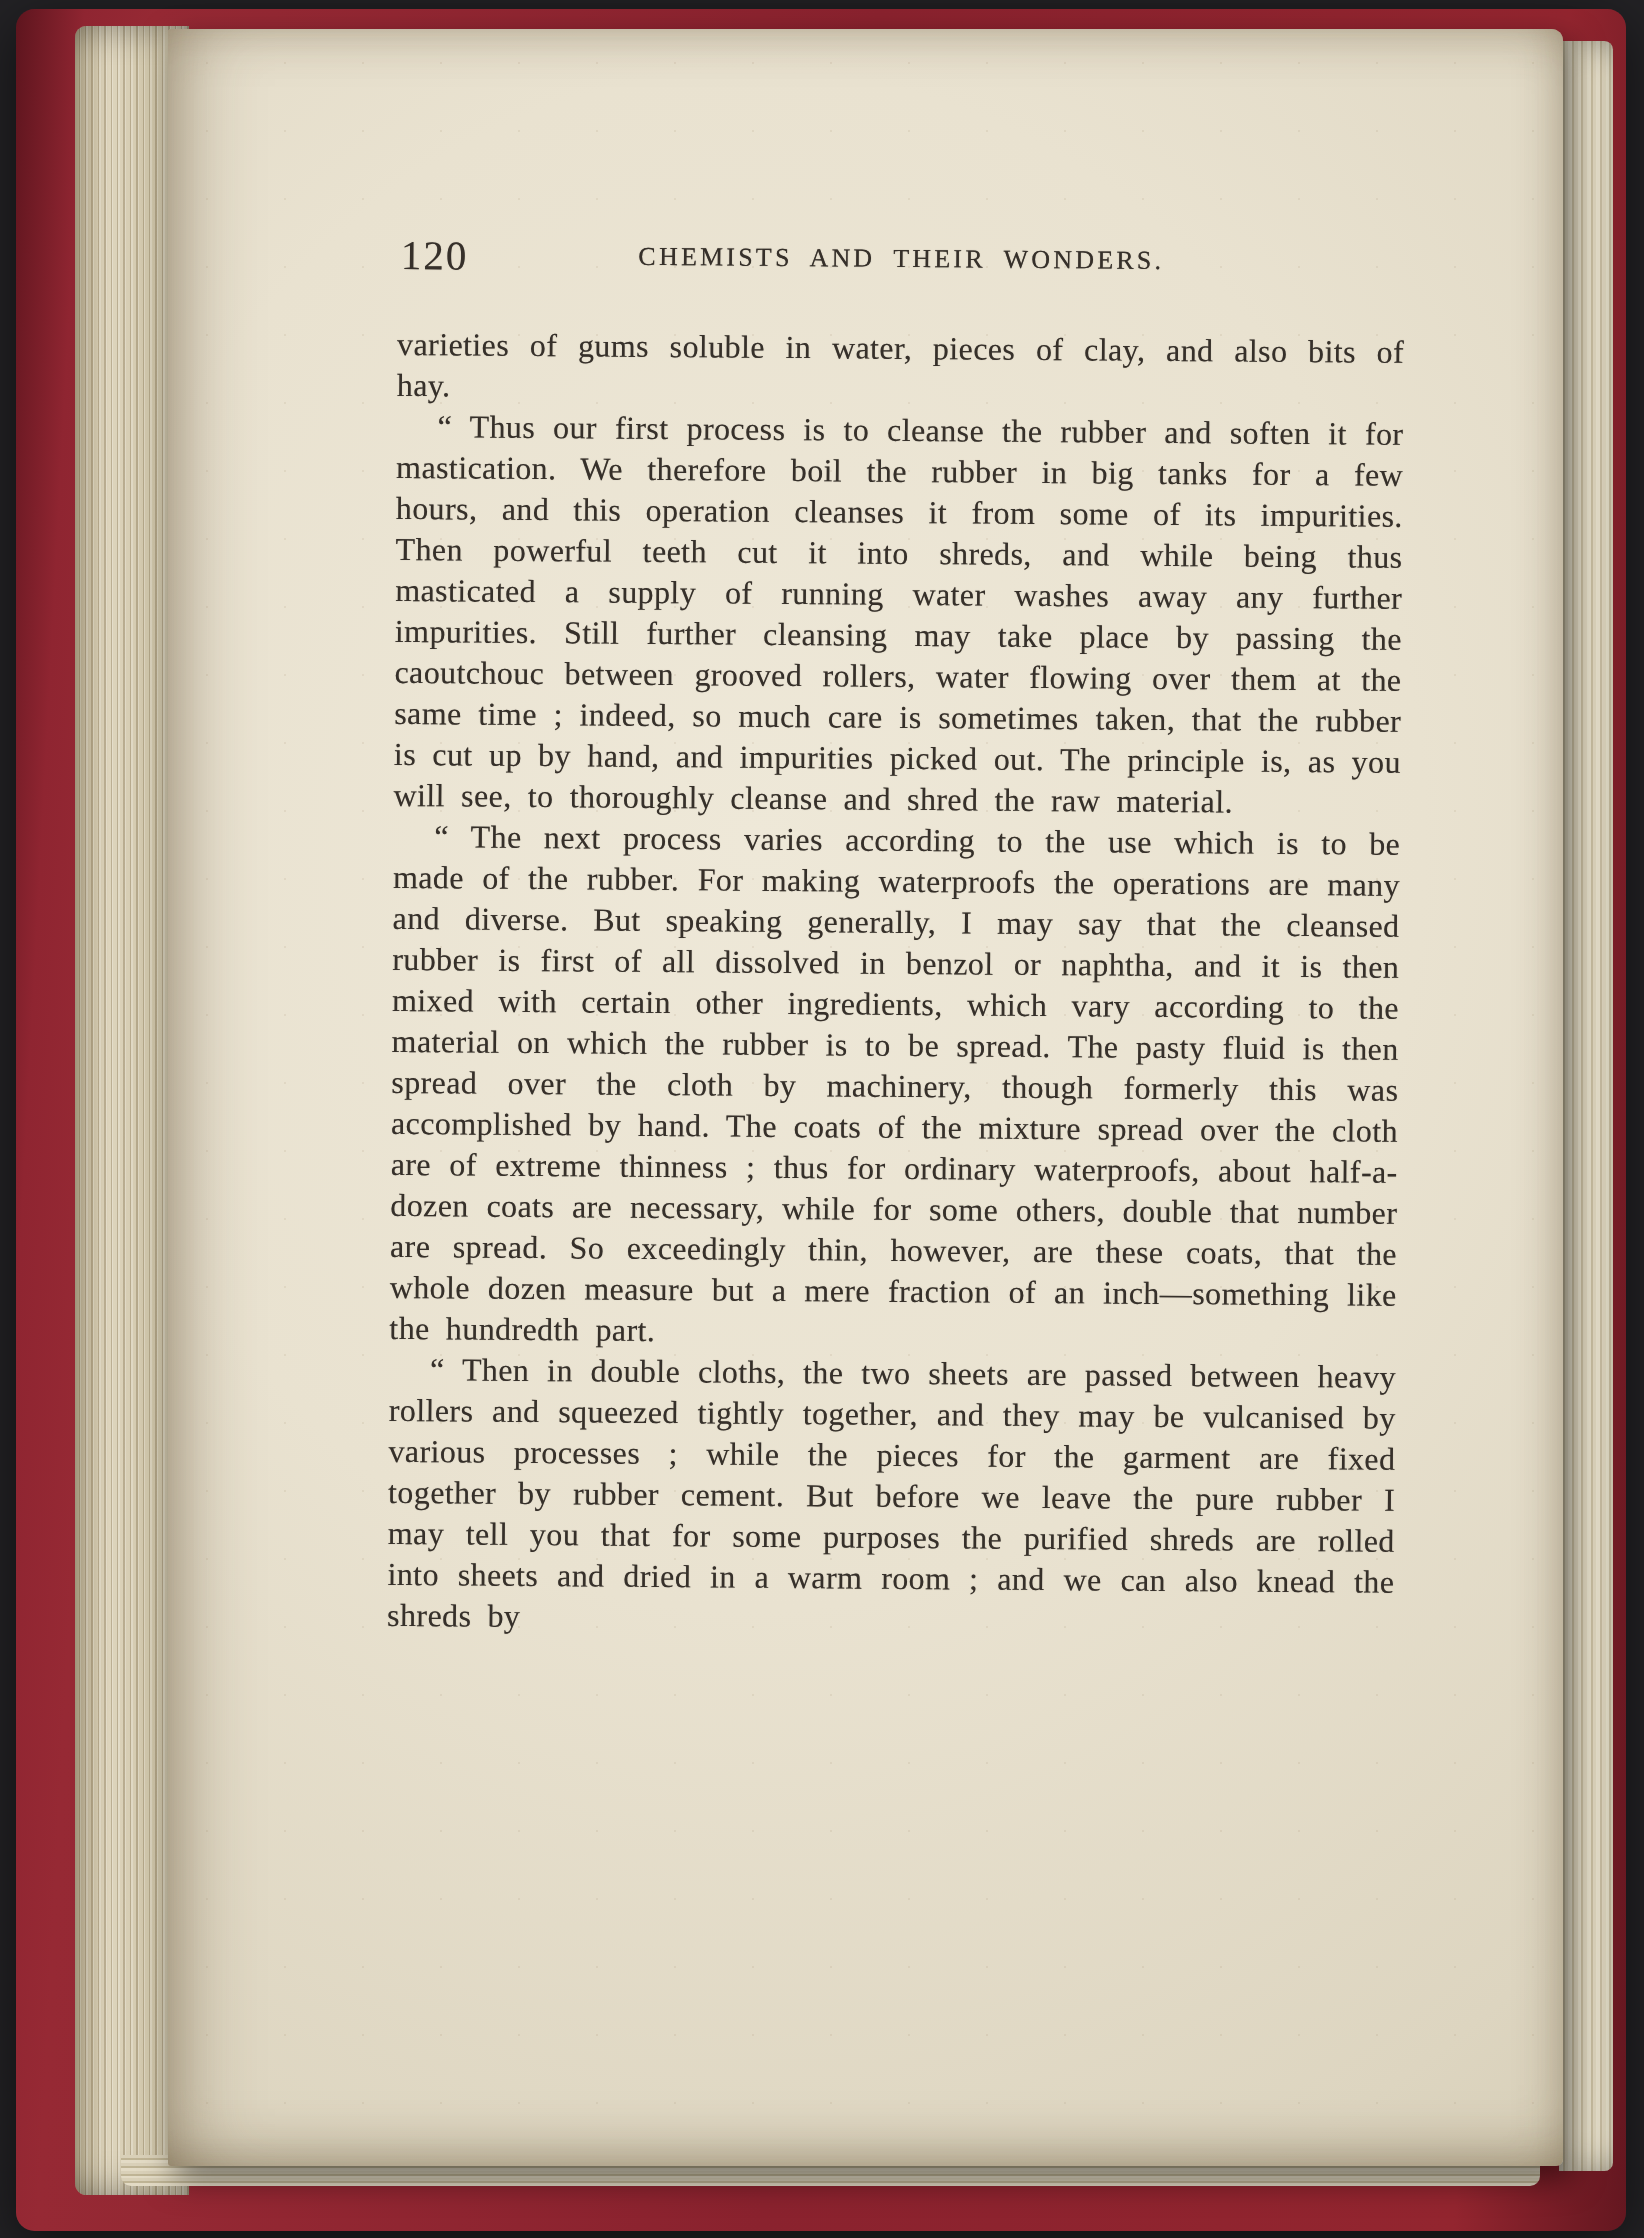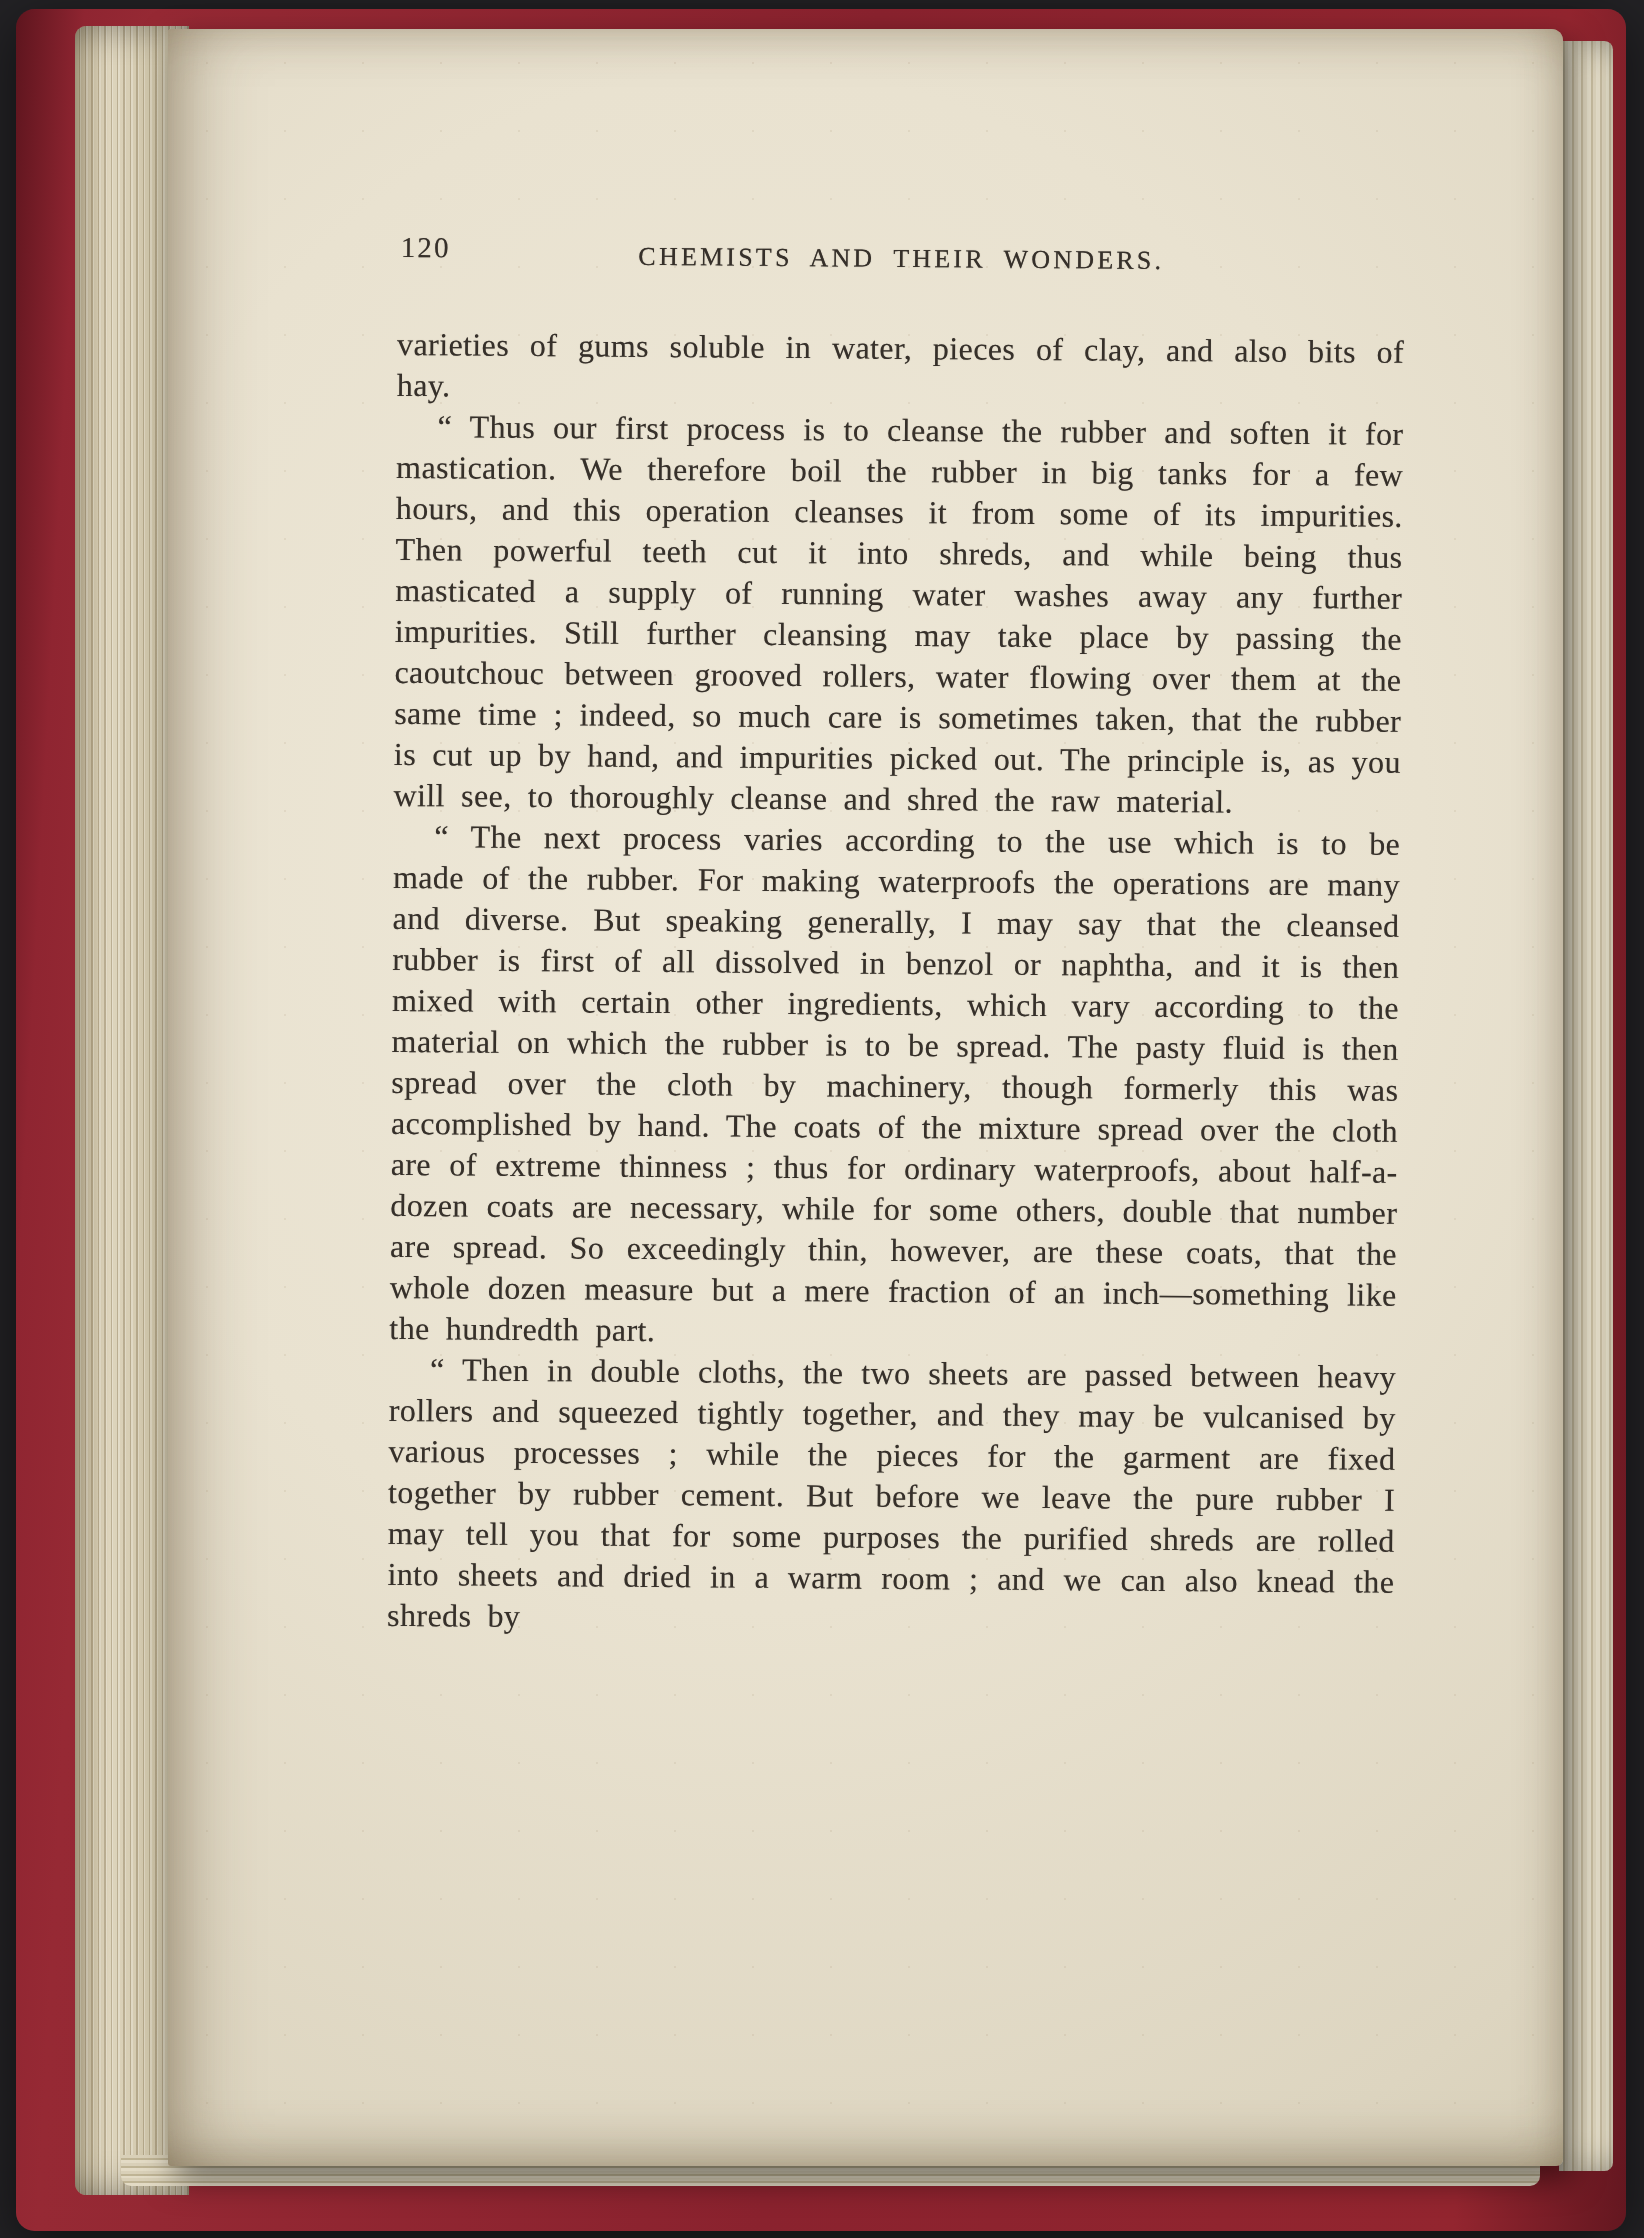--- a/index.html
+++ b/index.html
@@ -109,21 +109,21 @@
   }
   .header-row {
     position: relative;
     height: 41px;
     margin-bottom: 46px;
   }
   .pagenum {
     position: absolute;
     left: 2.9px;
     top: -5.7px;
-    font-size: 29px;
+    font-size: 41px;
     letter-spacing: 2.1px;
   }
   .running-head {
     text-align: center;
     font-size: 26px;
     letter-spacing: 3.2px;
     word-spacing: 8.6px;
     padding-top: 2.9px;
     text-shadow: 0 0 0.7px rgba(54,48,42,.8);
   }

